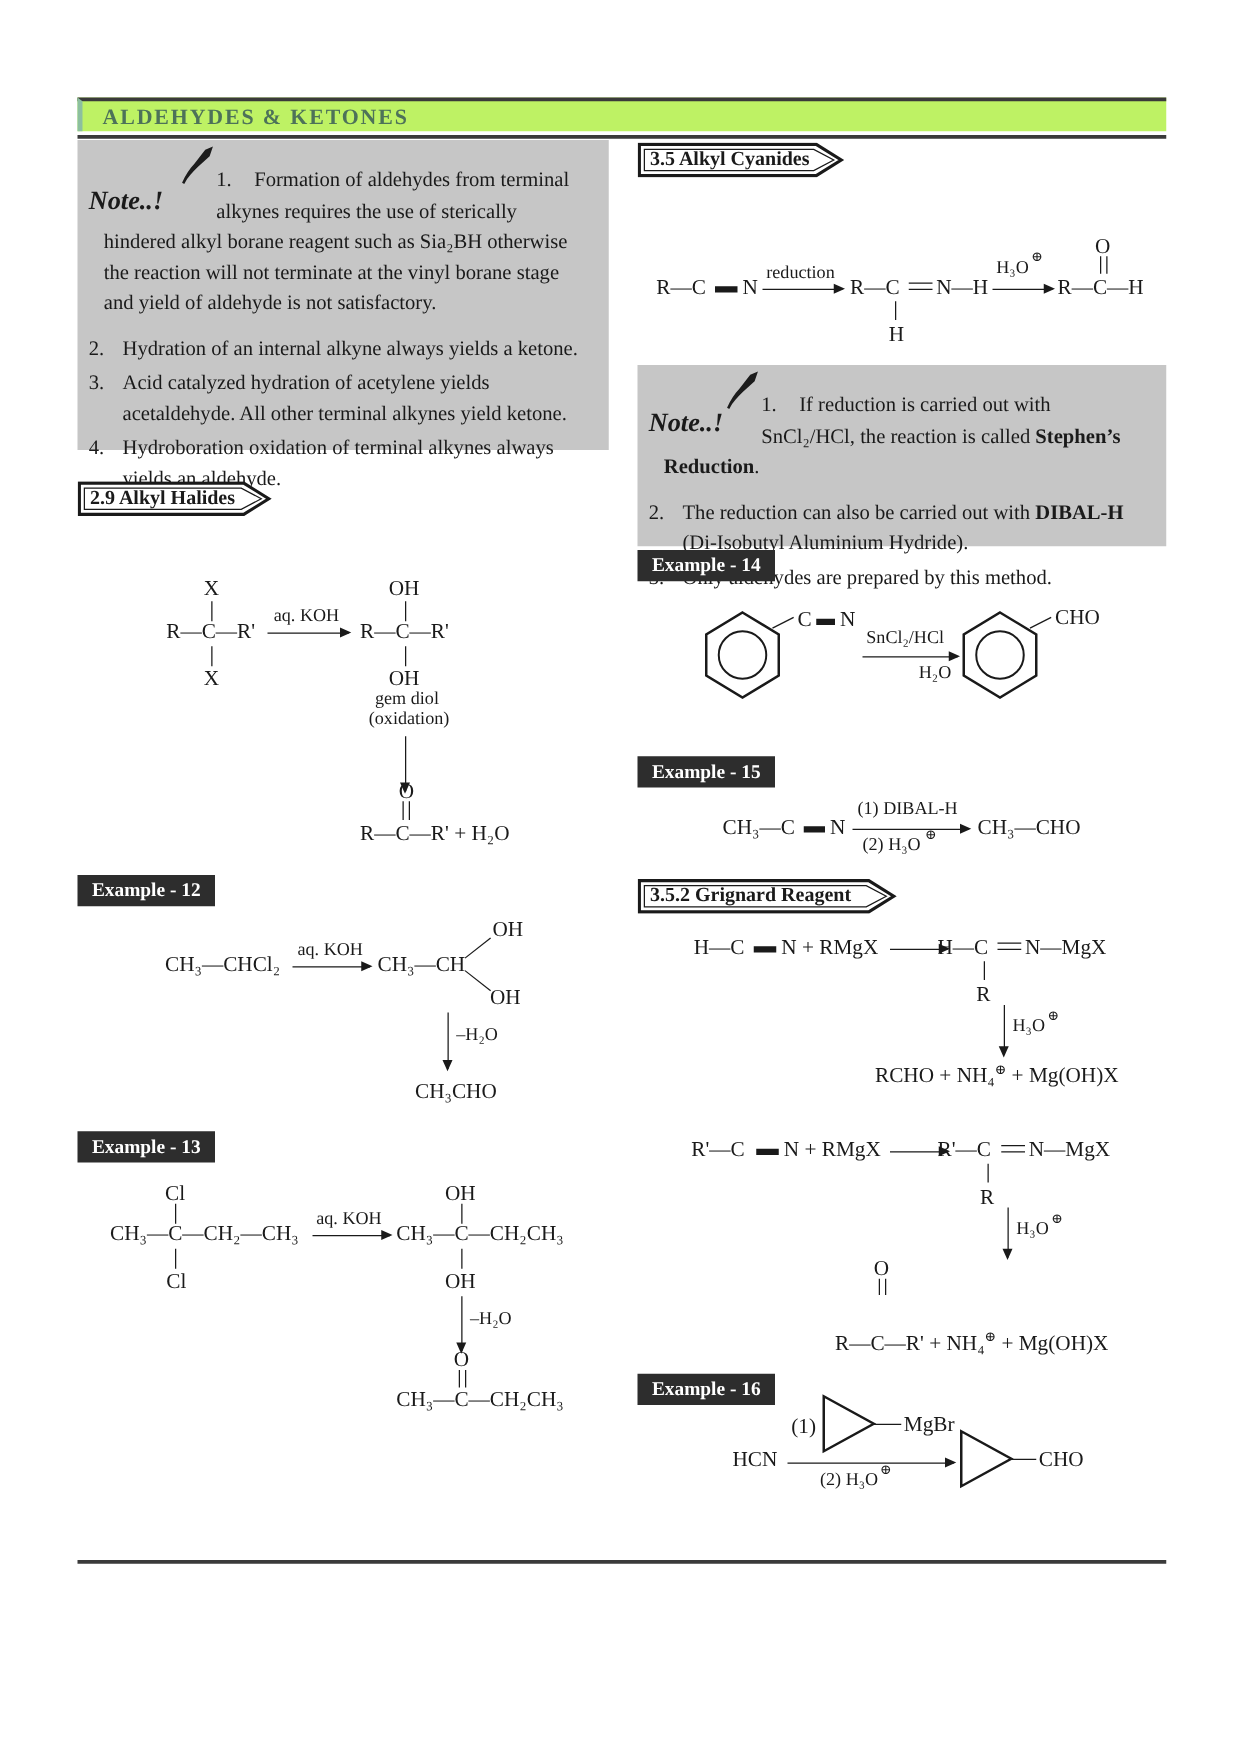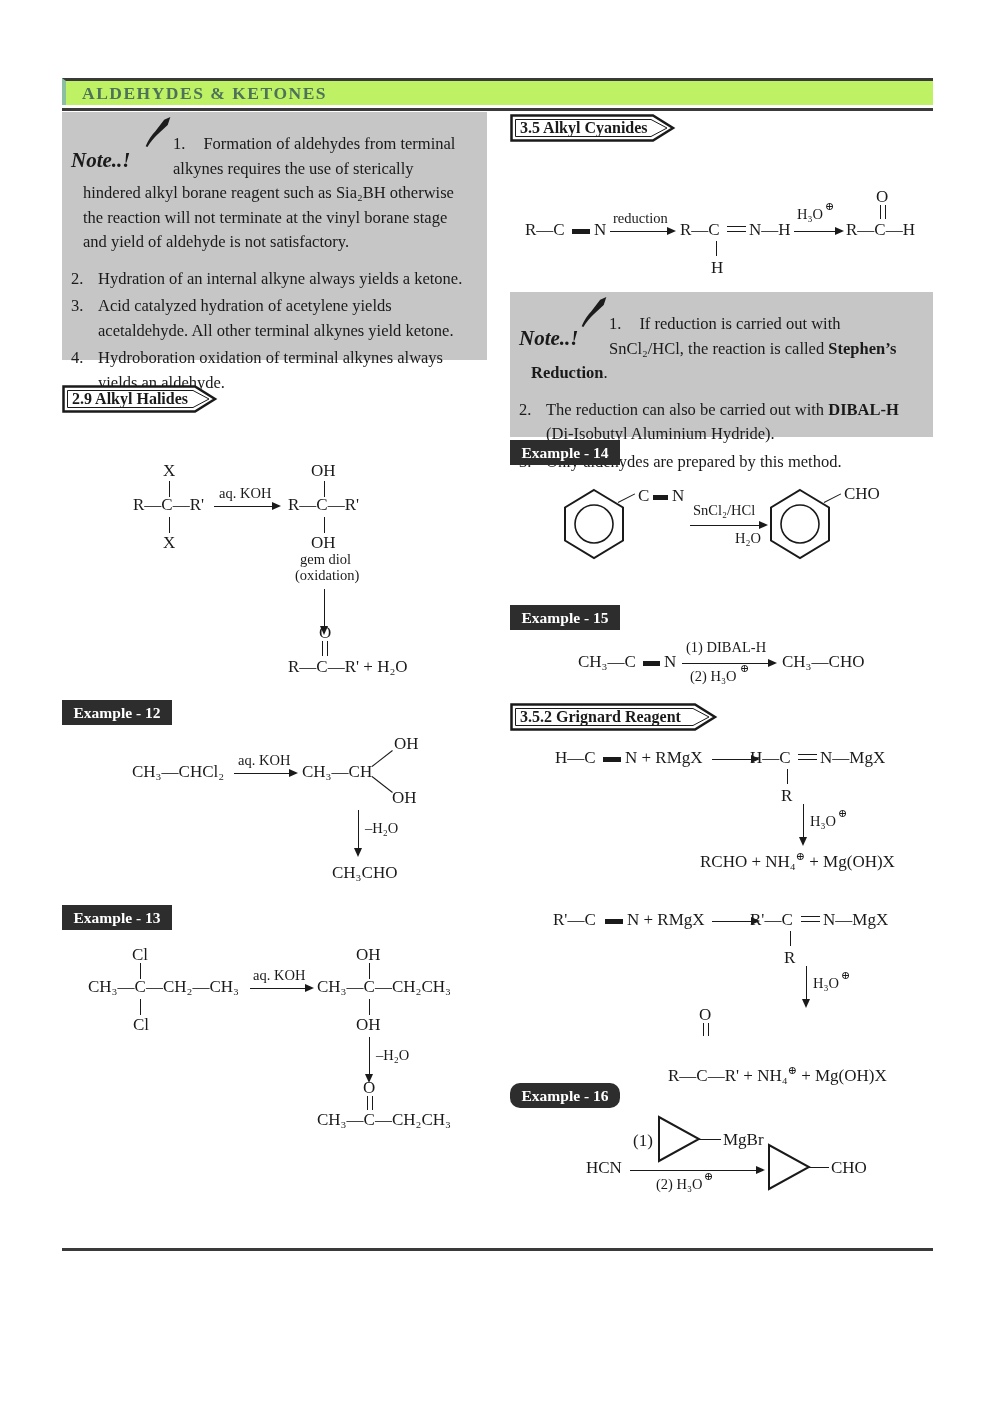--- a/index.html
+++ b/index.html
@@ -262,21 +262,21 @@
     <span class="t" style="left:274px;top:43px;">R</span>
     <div class="av" style="left:296px;top:61px;height:40px;"></div>
     <span class="t c14" style="left:303px;top:70px;">H₃O</span>
     <span class="sup" style="left:331px;top:65px;">⊕</span>
     <span class="t" style="left:189px;top:100px;">O</span>
     <div class="dv" style="left:193px;top:118px;height:13px;"></div>
     <span class="t" style="left:158px;top:131px;margin-top:28px;"><span>R—C—R' + NH₄</span><sup style="font-size:11px;">⊕</sup><span> + Mg(OH)X</span></span>
   </div>
 
   <div style="position:absolute;left:510px;top:1083px;width:423px;height:127px;">
-    <div class="exb" style="left:0;top:0;border-radius:10px;">Example - 16</div>
+    <div class="exb" style="left:0;top:16px;">Example - 16</div>
     <span class="t" style="left:123px;top:48px;">(1)</span>
     <svg style="position:absolute;left:147px;top:32px;" width="44" height="48">
       <polygon points="2,2 2,46 42,24" fill="none" stroke="#1a1a1a" stroke-width="2"></polygon>
     </svg>
     <div class="hb" style="left:189px;top:56px;width:22px;"></div>
     <span class="t" style="left:213px;top:47px;">MgBr</span>
     <span class="t" style="left:76px;top:75px;">HCN</span>
     <div class="ar" style="left:120px;top:87px;width:133px;"></div>
     <span class="t c14" style="left:146px;top:93px;">(2) H₃O</span>
     <span class="sup" style="left:194px;top:88px;">⊕</span>

